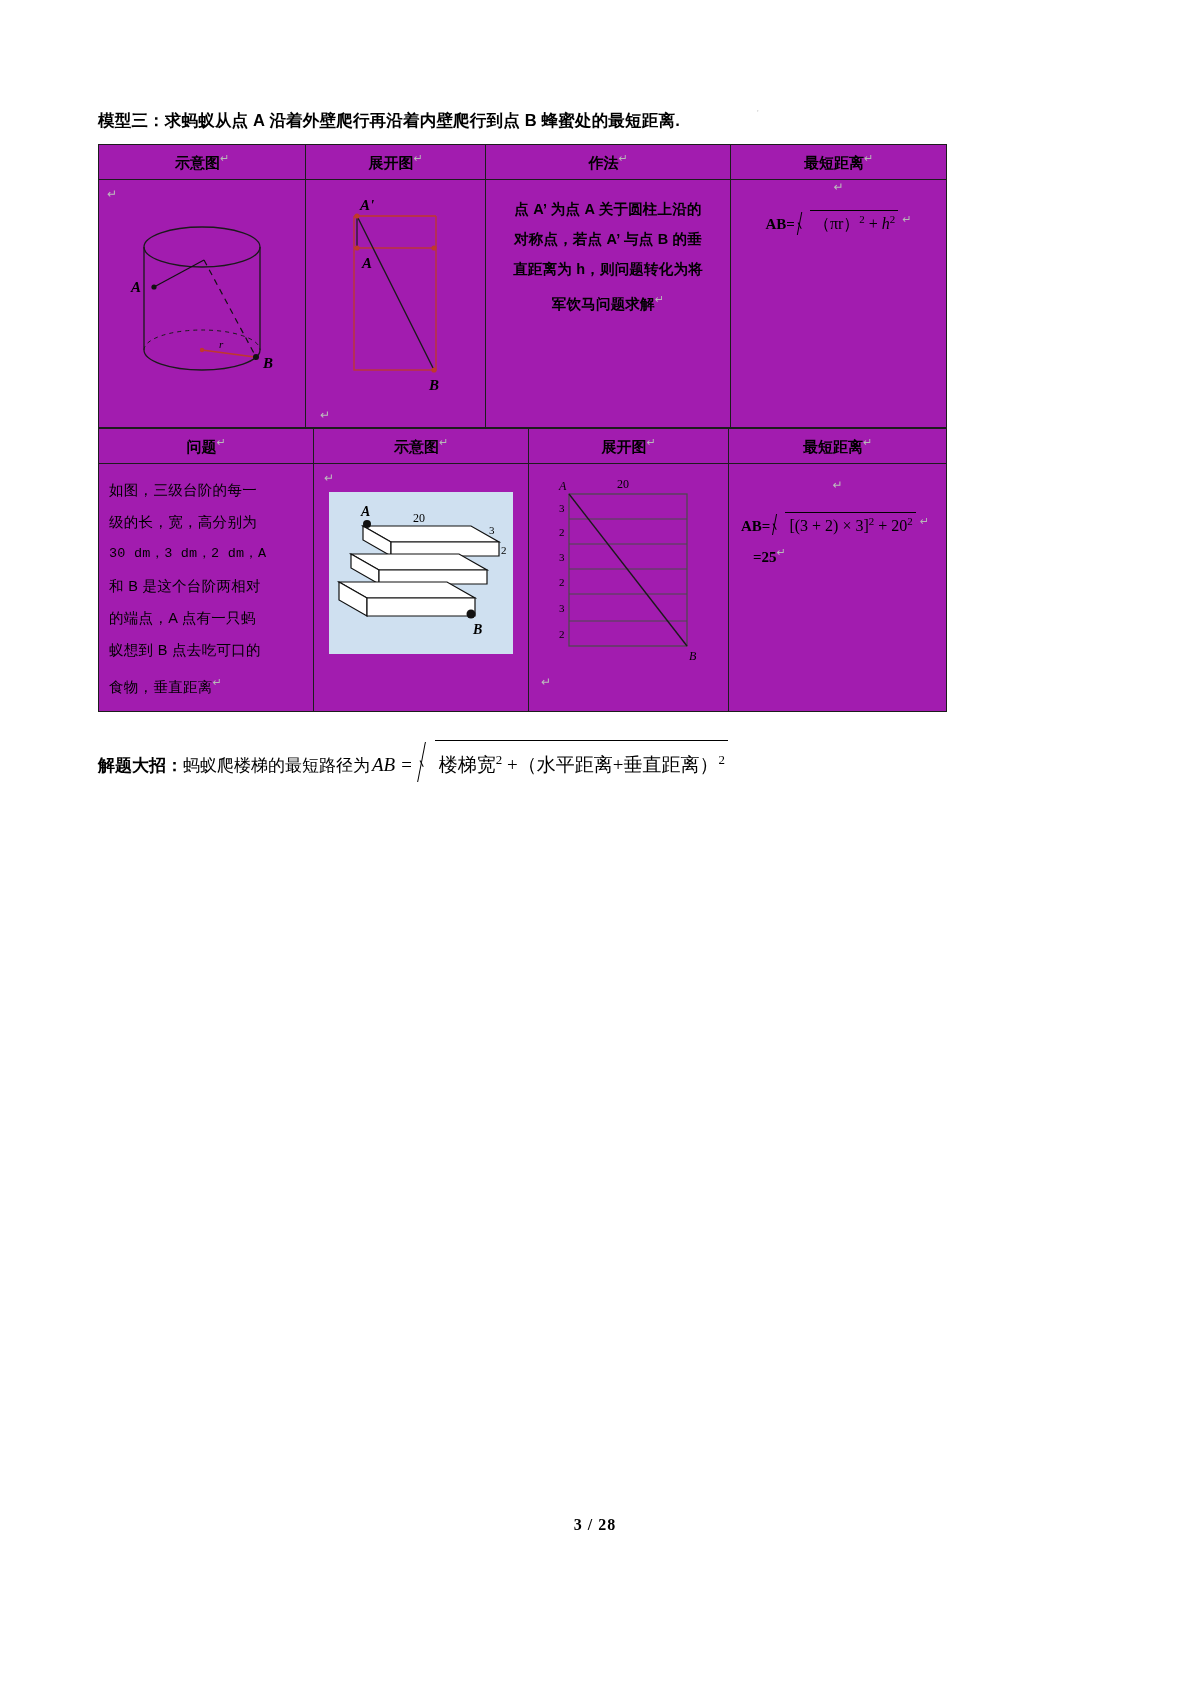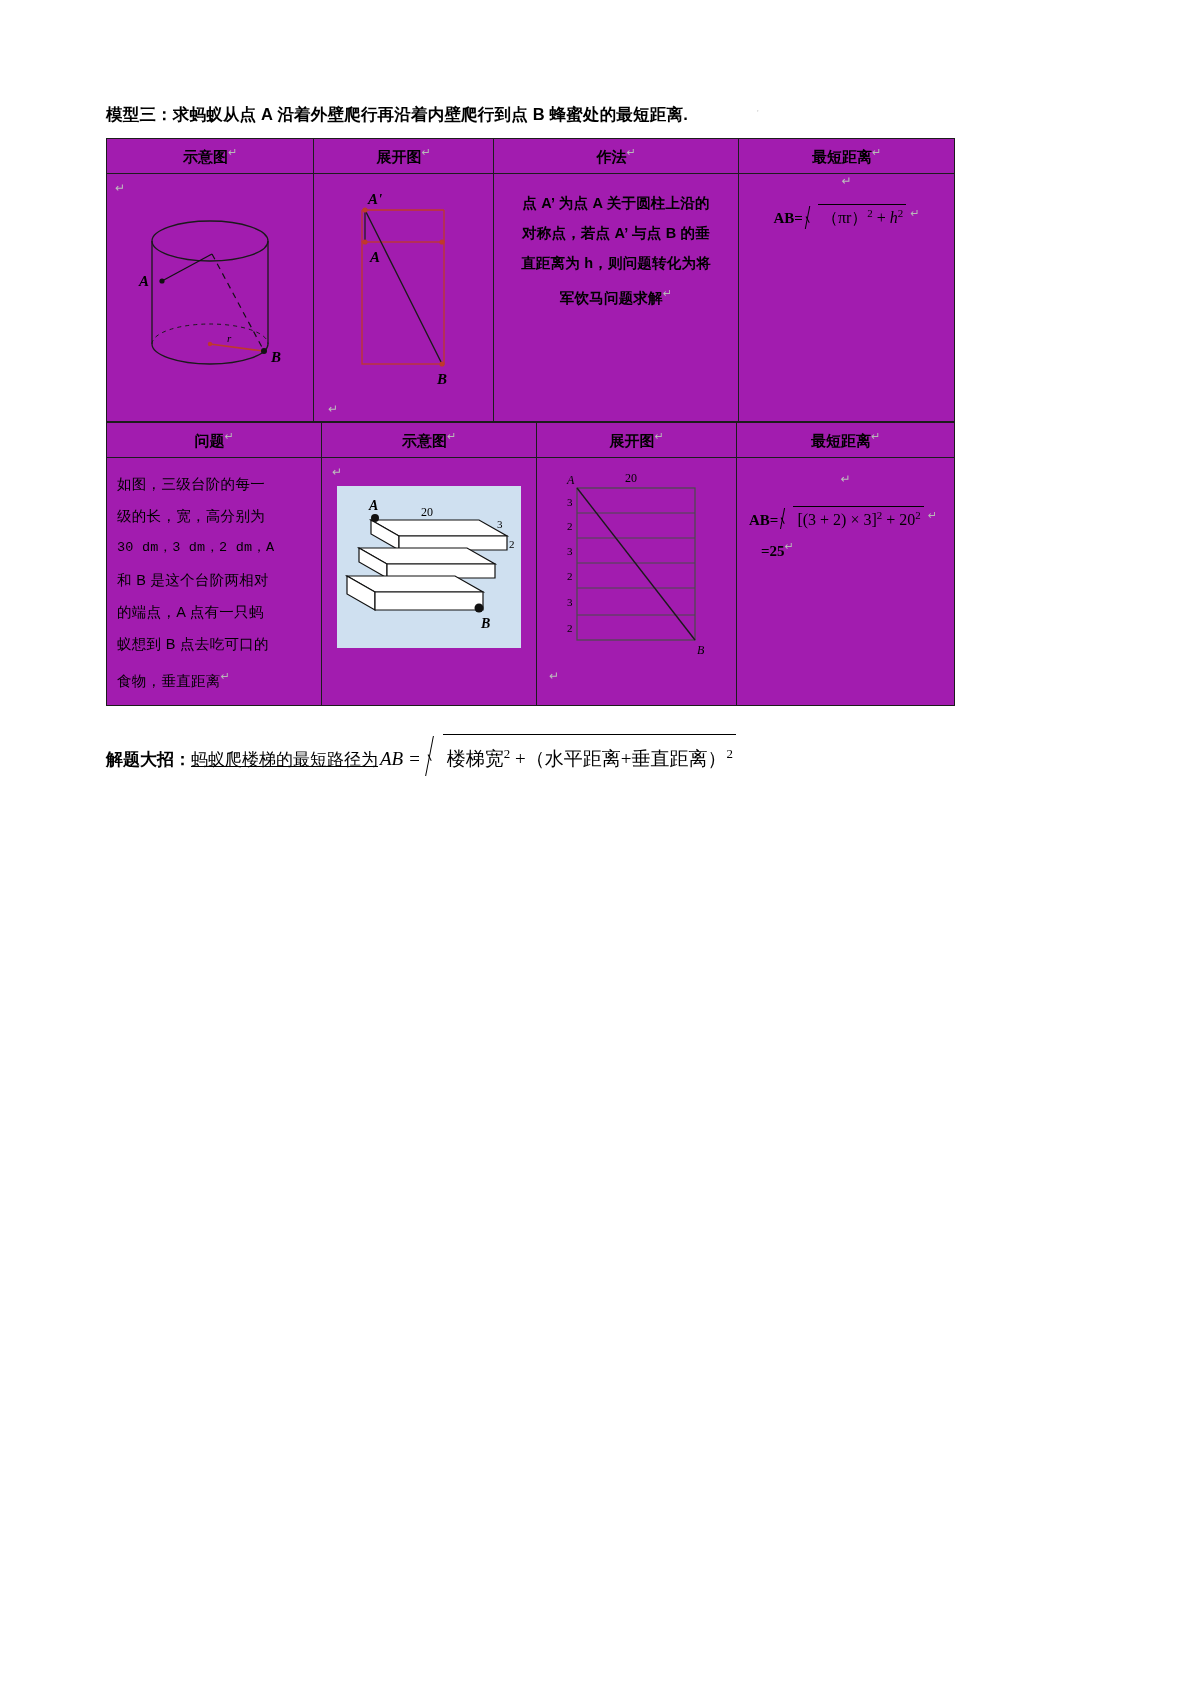--- a/index.html
+++ b/index.html
@@ -18,23 +18,22 @@
   .page {
     position: absolute;
     left: 0; top: 0;
     width: 1190px;
     height: 1683px;
     background: #fff;
   }
   .content {
     position: absolute;
     left: 98px;
-    top: 104px;
+    top: 110px;
     width: 860px;
-    margin-left: 8px;
   }
 
   
   .model-heading {
     font-family: "Liberation Sans", sans-serif;
     font-weight: bold;
     font-size: 16.5px;
     letter-spacing: 0.2px;
     margin: 0 0 12px 0;
     white-space: nowrap;
@@ -139,21 +138,21 @@
     margin-top: 26px;
     font-size: 17px;
     line-height: 34px;
     white-space: nowrap;
   }
   .tip-label {
     font-family: "Liberation Sans", sans-serif;
     font-weight: bold;
     font-size: 17px;
   }
-  .tip-body { font-family: "Liberation Serif", serif; font-size: 17px; text-decoration: underline; }
+  .tip-body { font-family: "Liberation Serif", serif; font-size: 17px; }
   .ital { font-style: italic; font-family: "Liberation Serif", serif; }
 
   .kp-line {
     margin-top: 30px;
     font-size: 17px;
     white-space: nowrap;
   }
   .kp-label {
     font-family: "Liberation Sans", sans-serif;
     font-weight: bold;
@@ -393,14 +392,15 @@
       </tbody>
     </table>
 
     <div class="tip-line">
       <span class="tip-label">解题大招：</span><span class="tip-body">蚂蚁爬楼梯的最短路径为</span><span class="ital" style="font-size:19px;margin:0 4px 0 2px;">AB =</span><span class="radical" style="font-size:19px;padding-left:17px;"><span class="radicand"><span>楼梯宽</span><sup class="exp">2</sup>&nbsp;<span>+</span><span>（水平距离+垂直距离）</span><sup class="exp">2</sup></span></span>
     </div>
 
 
   </div>
 
+  <div class="footer">3 / 28</div>
 
 </div>
 
 </body></html>

